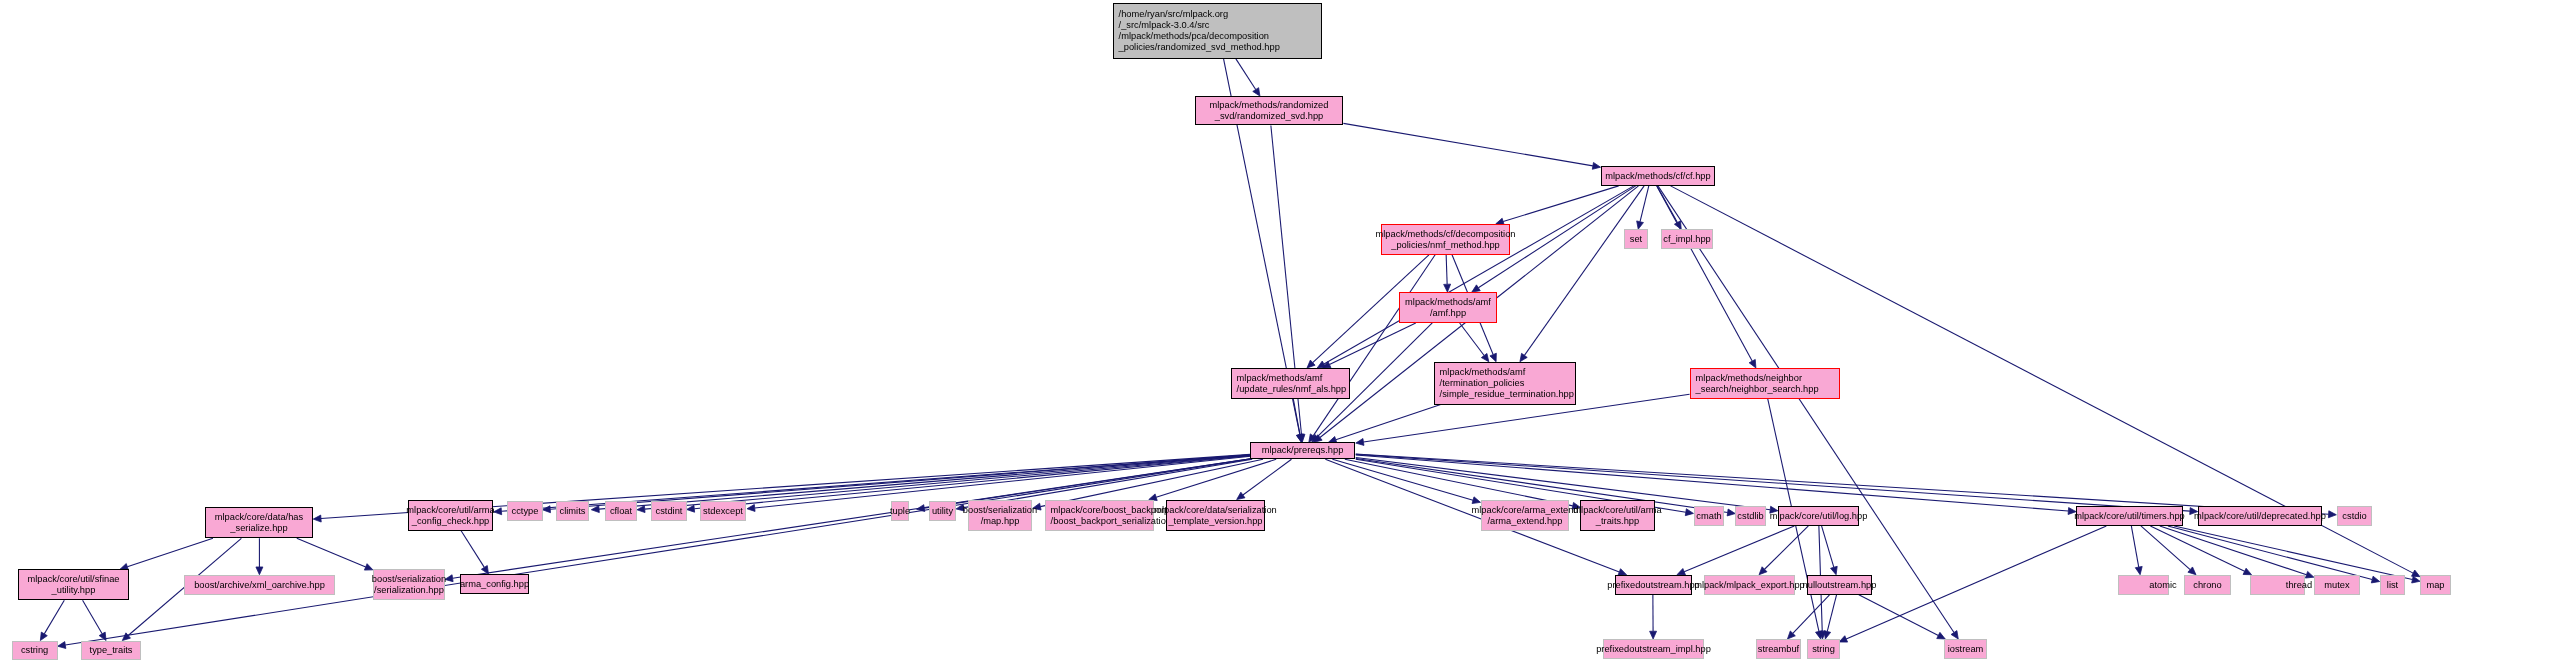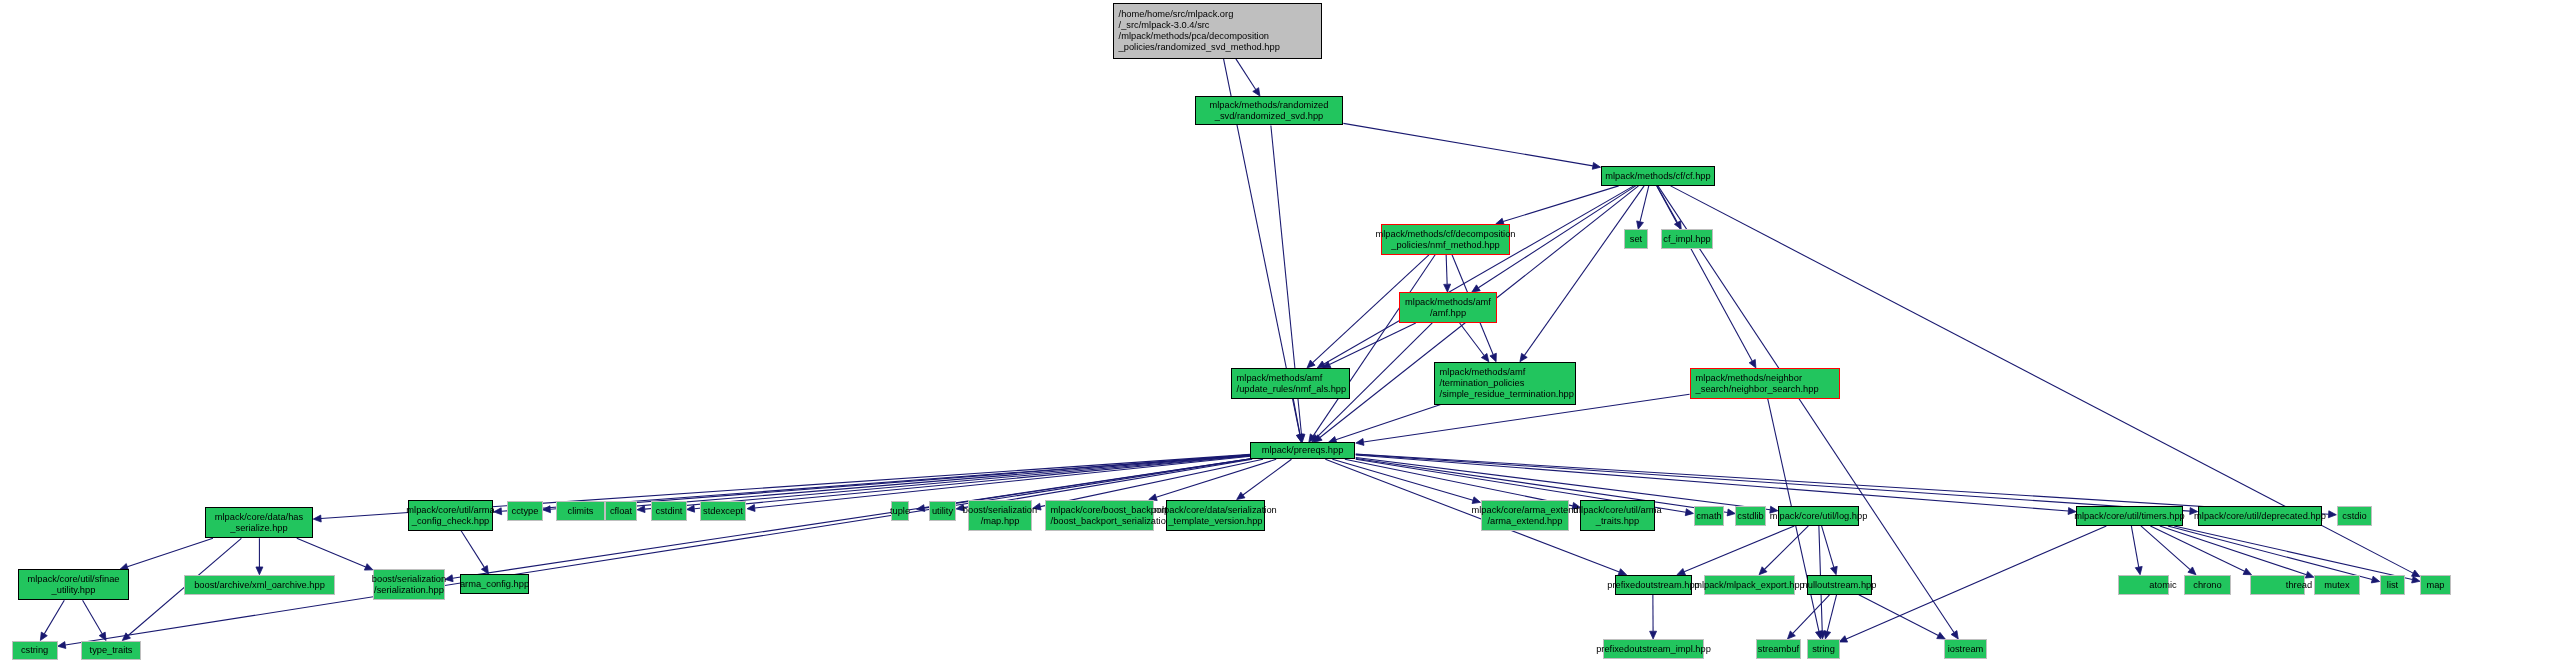--- a/index.html
+++ b/index.html
@@ -1,19 +1,19 @@
 <!DOCTYPE html>
 <html style="font-size:12.4px"><head>
 <meta charset="utf-8">
 <style>
   html, body { margin:0; padding:0; background:#ffffff; }
   body { width:2576px; height:663px; position:relative; overflow:hidden;
          font-family:"Liberation Sans", sans-serif; }
   #graph { position:absolute; left:0; top:0; width:2576px; height:663px; }
-  .node { position:absolute; box-sizing:border-box; background:#22c55e;
+  .node { position:absolute; box-sizing:border-box; background:#f9a8d4;
           font-size:9.3px; line-height:11px; color:#000; text-align:center;
           display:flex; align-items:center; justify-content:center;
           white-space:pre; padding:0 4.6px; cursor:pointer; }
   .node.doc { border:1.2px solid #000; }
   .node.ext { border:0.8px solid #bfbfbf; }
   .node.red { border:1.2px solid #ff0000; }
   .node.root { border:1.2px solid #000; background:#bfbfbf; text-align:left; justify-content:flex-start; }
   .node.left { text-align:left; justify-content:flex-start; }
   svg#edges { position:absolute; left:0; top:0; }
   svg#edges path { fill:none; stroke:#191970; stroke-width:1.4; }
@@ -159,21 +159,21 @@
       <path d="M2788.0730337078653,679 Q2882.792214324194,710.5140451396385 2977.511394940523,742.028090279277"></path>
       <polygon points="2987,745.185046728972 2976.0907645381603,746.2979625560415 2978.932025342886,737.7582180025124"></polygon>
       <path d="M2798.516853932584,679 Q2930.4223159344224,713.6300475462053 3062.3277779362606,748.2600950924107"></path>
       <polygon points="3072,750.7994100294985 3061.185086214571,752.6125950210933 3063.47046965795,743.907595163728"></polygon>
       <path d="M2806.696629213483,679 Q2960.4705966182323,713.6478053139815 3114.2445640229816,748.295610627963"></path>
       <polygon points="3124,750.493670886076 3113.2554369068307,752.6855568176213 3115.2336911391326,743.9056644383047"></polygon>
       <path d="M2719.0697674418607,679 Q2551.12097016159,751.947457404562 2383.172172881319,824.894914809124"></path>
       <polygon points="2374,828.8787878787879 2381.3794299999704,820.7674370125303 2384.9649157626677,829.0223926057176"></polygon>
     </svg>
 
-  <div class="node root" style="left:1113px;top:3.1px;width:209px;height:56px;">/home/home/src/mlpack.org
+  <div class="node root" style="left:1113px;top:3.1px;width:209px;height:56px;">/home/ryan/src/mlpack.org
 /_src/mlpack-3.0.4/src
 /mlpack/methods/pca/decomposition
 _policies/randomized_svd_method.hpp</div>
   <div class="node doc" style="left:1195px;top:96px;width:148px;height:29px;">mlpack/methods/randomized
 _svd/randomized_svd.hpp</div>
   <div class="node doc" style="left:1601px;top:166px;width:114px;height:20px;">mlpack/methods/cf/cf.hpp</div>
   <div class="node red" style="left:1381px;top:224px;width:129px;height:31px;">mlpack/methods/cf/decomposition
 _policies/nmf_method.hpp</div>
   <div class="node ext" style="left:1624px;top:229px;width:24px;height:20px;">set</div>
   <div class="node ext" style="left:1661px;top:229px;width:52px;height:20px;">cf_impl.hpp</div>
@@ -186,21 +186,21 @@
 /simple_residue_termination.hpp</div>
   <div class="node red left" style="left:1690px;top:368px;width:150px;height:31px;">mlpack/methods/neighbor
 _search/neighbor_search.hpp</div>
   <div class="node doc" style="left:1250px;top:442px;width:105px;height:17px;">mlpack/prereqs.hpp</div>
 
   <div class="node doc" style="left:205px;top:507px;width:108px;height:31px;">mlpack/core/data/has
 _serialize.hpp</div>
   <div class="node doc" style="left:408px;top:500px;width:85px;height:31px;">mlpack/core/util/arma
 _config_check.hpp</div>
   <div class="node ext" style="left:507px;top:501px;width:36px;height:20px;">cctype</div>
-  <div class="node ext" style="left:556px;top:501px;width:49px;height:20px;">climits</div>
+  <div class="node ext" style="left:556px;top:501px;width:33px;height:20px;">climits</div>
   <div class="node ext" style="left:605px;top:501px;width:32px;height:20px;">cfloat</div>
   <div class="node ext" style="left:651px;top:501px;width:36px;height:20px;">cstdint</div>
   <div class="node ext" style="left:700px;top:501px;width:46px;height:20px;">stdexcept</div>
   <div class="node ext" style="left:891px;top:501px;width:18px;height:20px;">tuple</div>
   <div class="node ext" style="left:929px;top:501px;width:27px;height:20px;text-align:right;">utility</div>
   <div class="node ext" style="left:968px;top:500px;width:64px;height:31px;">boost/serialization
 /map.hpp</div>
   <div class="node ext left" style="left:1045px;top:500px;width:109px;height:31px;">mlpack/core/boost_backport
 /boost_backport_serialization.hpp</div>
   <div class="node doc" style="left:1166px;top:500px;width:99px;height:31px;">mlpack/core/data/serialization

